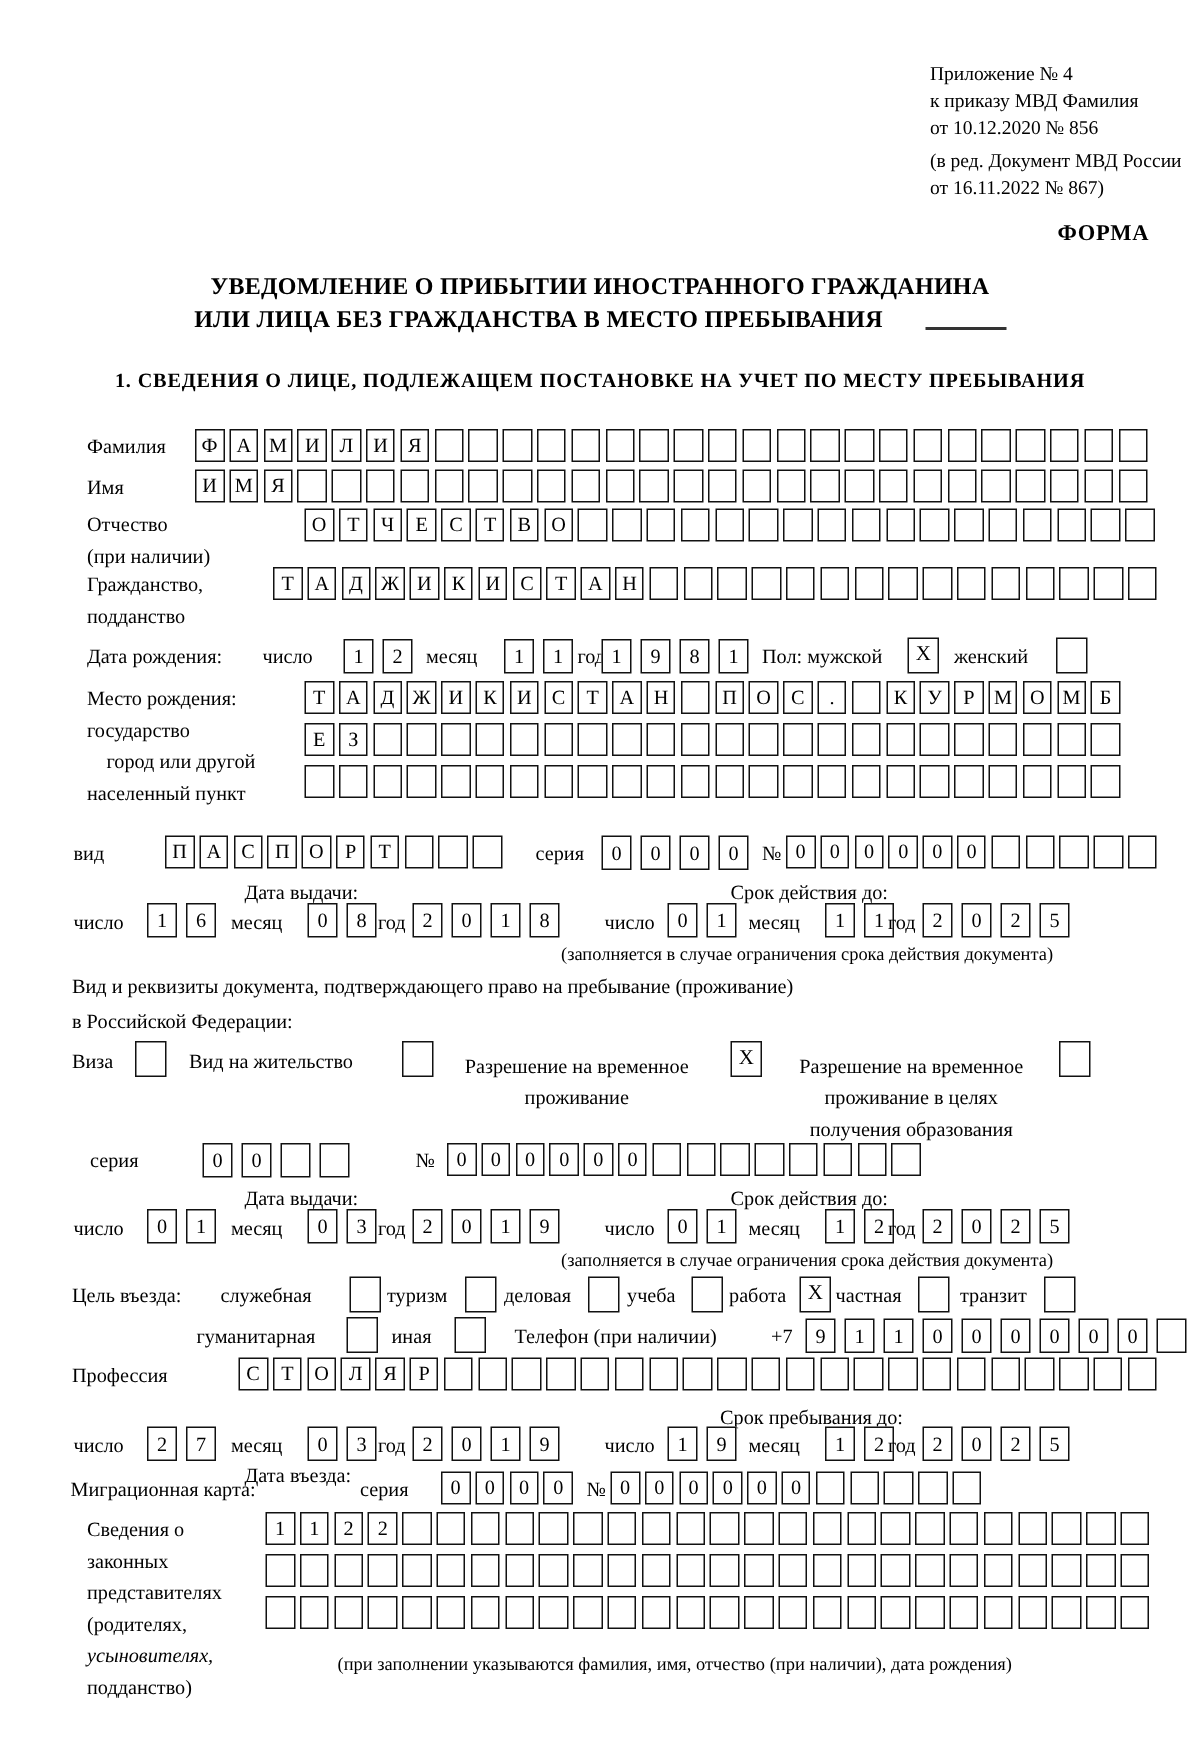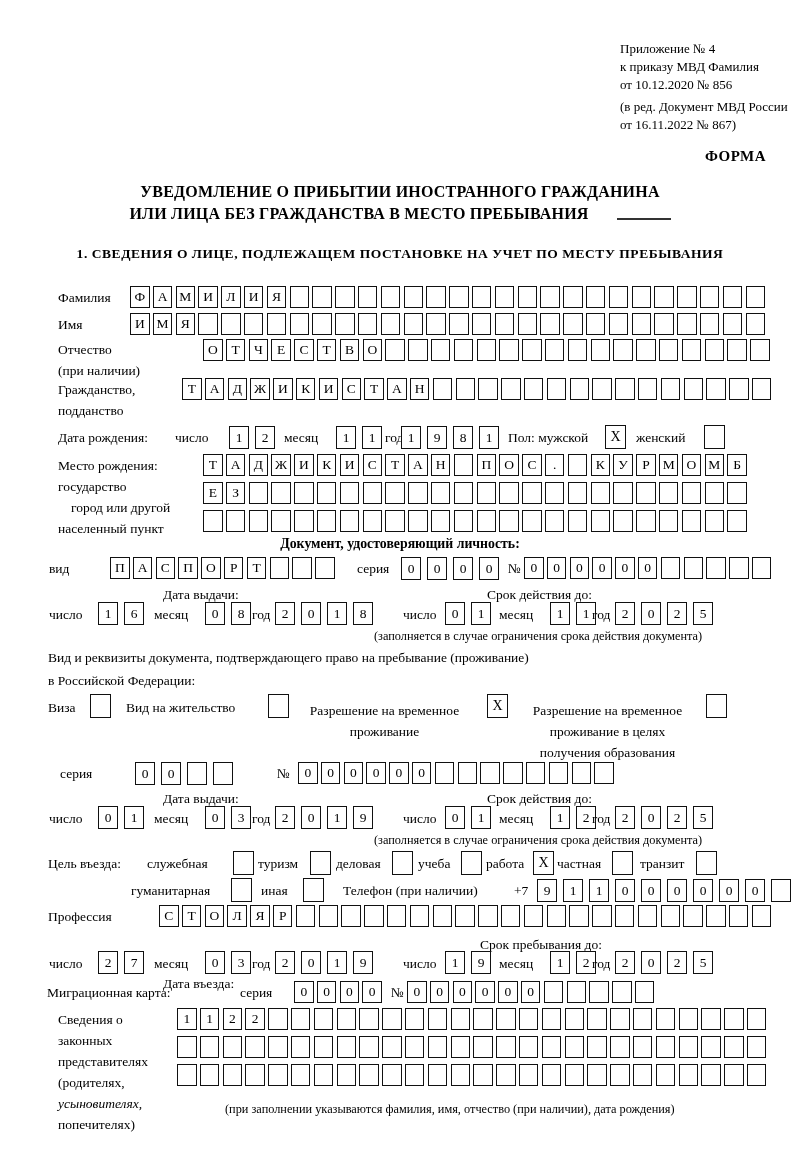--- a/index.html
+++ b/index.html
@@ -271,21 +271,20 @@
       <span class="box"></span>
       <span class="box"></span>
       <span class="box"></span>
       <span class="box"></span>
       <span class="box"></span>
       <span class="box"></span>
       <span class="box"></span>
       <span class="box"></span>
     </span>
 
-  <div class="abs center hdr" style="top:536px;">Документ, удостоверяющий личность:</div>
   <span class="abs lbl" style="left:49px;top:561px;">вид</span>
   <span class="abs boxes" style="left:110px;top:557px;">
       <span class="box">П</span>
       <span class="box">А</span>
       <span class="box">С</span>
       <span class="box">П</span>
       <span class="box">О</span>
       <span class="box">Р</span>
       <span class="box">Т</span>
       <span class="box"></span>
@@ -552,21 +551,21 @@
       <span class="box"></span>
       <span class="box"></span>
       <span class="box"></span>
     </span>
 
   <span class="abs lbl" style="left:58px;top:1012px;">Сведения о</span>
   <span class="abs lbl" style="left:58px;top:1033px;">законных</span>
   <span class="abs lbl" style="left:58px;top:1054px;">представителях</span>
   <span class="abs lbl" style="left:58px;top:1075px;">(родителях,</span>
   <span class="abs lbl" style="left:58px;top:1096px;font-style:italic;">усыновителях,</span>
-  <span class="abs lbl" style="left:58px;top:1117px;">попечителях)</span>
+  <span class="abs lbl" style="left:58px;top:1117px;">подданство)</span>
   <span class="abs boxes" style="left:177px;top:1008px;">
       <span class="box">1</span>
       <span class="box">1</span>
       <span class="box">2</span>
       <span class="box">2</span>
       <span class="box"></span>
       <span class="box"></span>
       <span class="box"></span>
       <span class="box"></span>
       <span class="box"></span>

